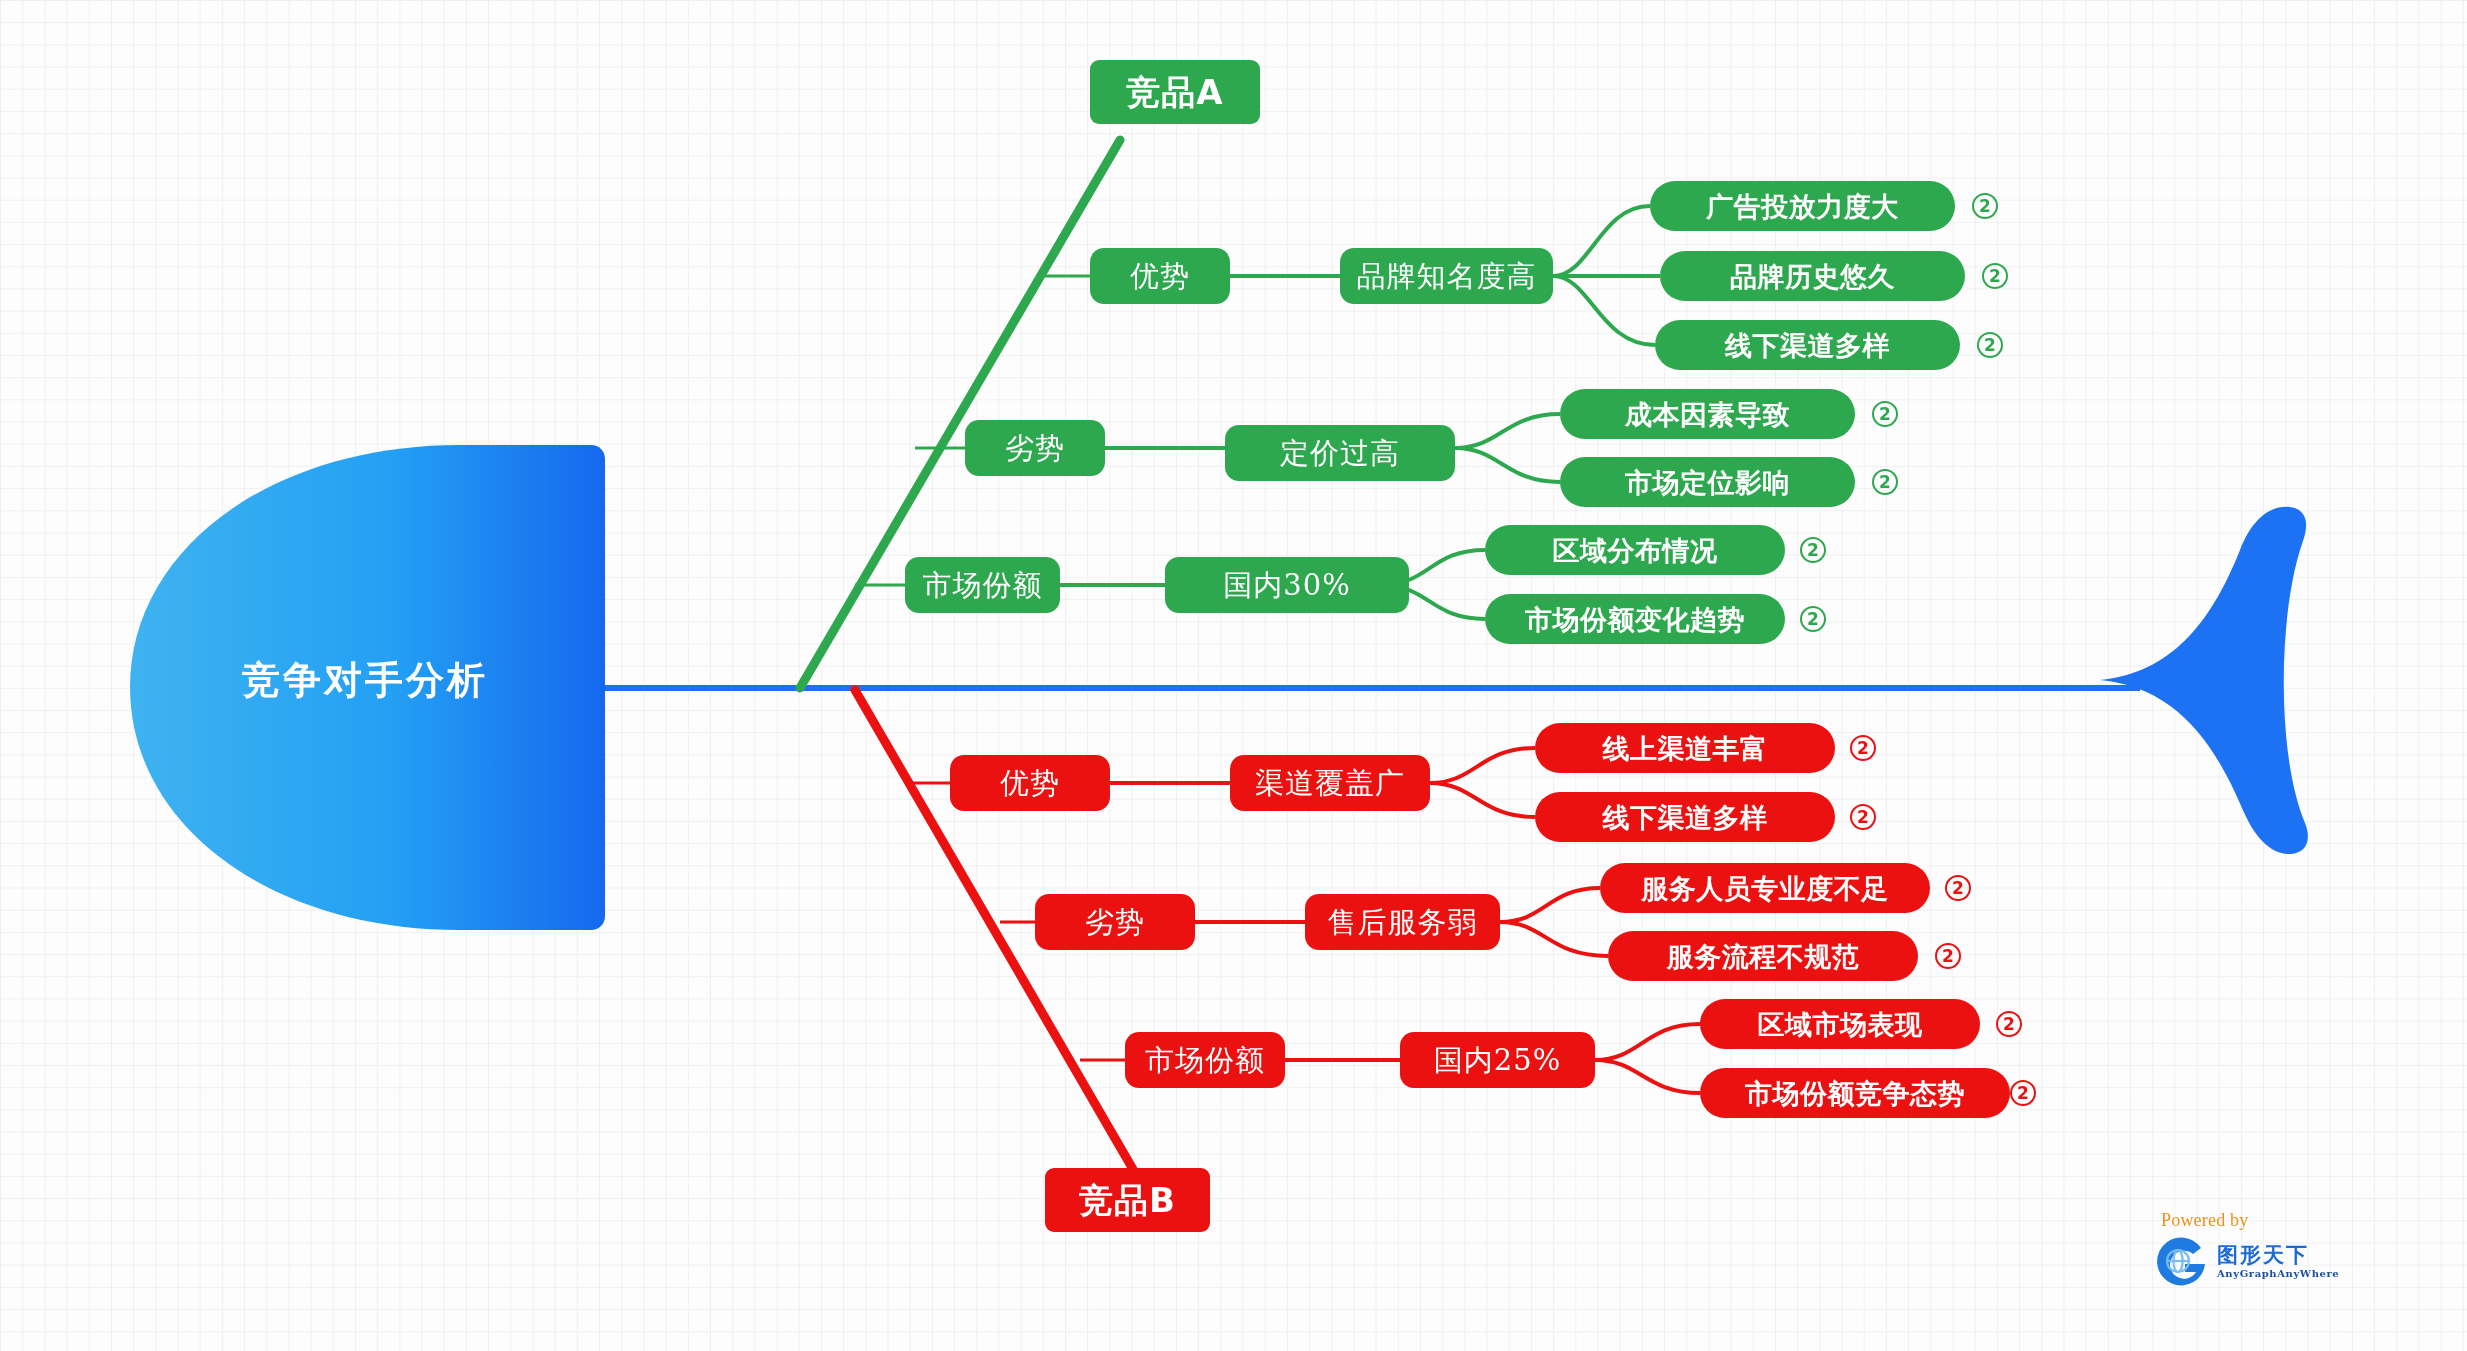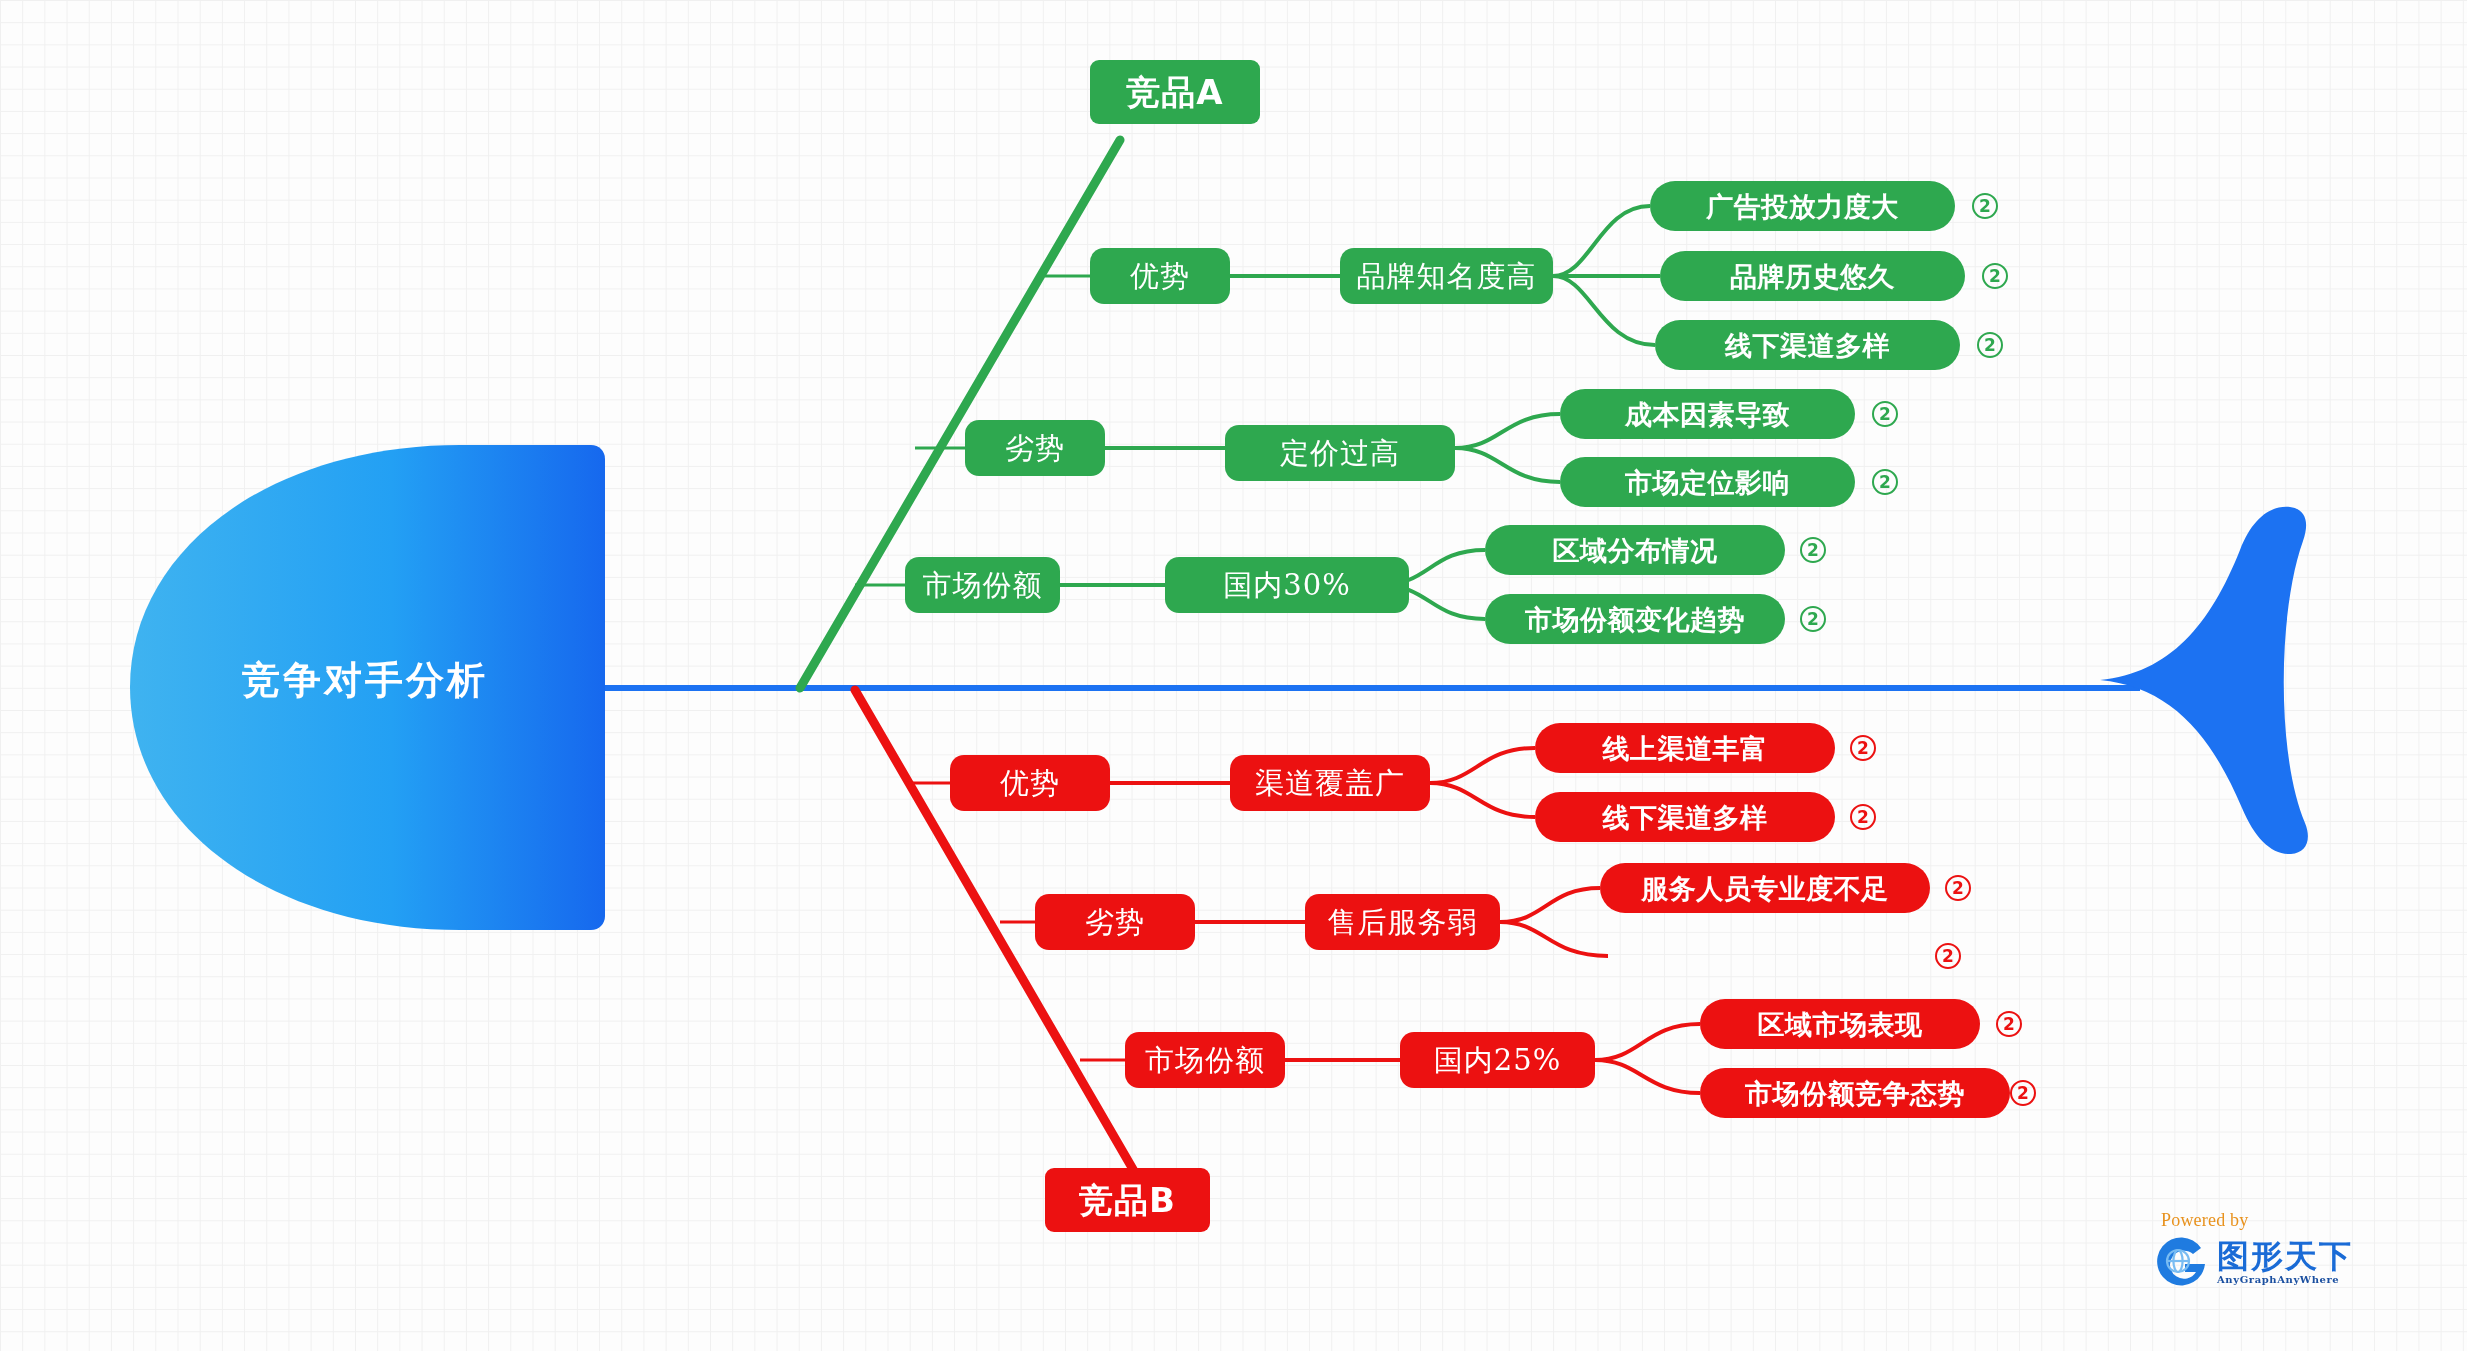--- a/index.html
+++ b/index.html
@@ -137,21 +137,21 @@
     margin-left: 6px;
   }
   #wm-row {
     display: flex;
     align-items: center;
     margin-top: 3px;
   }
   #wm-text { margin-left: 6px; }
   #wm-cn {
     font-family: "DejaVu Sans", "Liberation Sans", sans-serif;
-    font-size: 32px;
+    font-size: 21px;
     font-weight: 700;
     color: #1A6BD6;
     letter-spacing: 2px;
     line-height: 1;
   }
   #wm-en {
     font-family: "DejaVu Serif", "Liberation Serif", serif;
     font-size: 10px;
     font-weight: 700;
     color: #1A4FA0;
@@ -270,20 +270,21 @@
 
   <div class="node leaf red" style="left:1535px; top:792px; width:300px;">线下渠道多样</div>
   <div class="badge red-b" style="left:1850px; top:804px;">2</div>
 
   <div class="node lvl1 red" style="left:1035px; top:894px; width:160px;">劣势</div>
   <div class="node lvl2 red" style="left:1305px; top:894px; width:195px;">售后服务弱</div>
 
   <div class="node leaf red" style="left:1600px; top:863px; width:330px;">服务人员专业度不足</div>
   <div class="badge red-b" style="left:1945px; top:875px;">2</div>
 
+  <div class="node leaf red" style="left:1608px; top:931px; width:310px;">服务流程不规范</div>
   <div class="badge red-b" style="left:1935px; top:943px;">2</div>
 
   <div class="node lvl1 red" style="left:1125px; top:1032px; width:160px;">市场份额</div>
   <div class="node lvl2 red" style="left:1400px; top:1032px; width:195px;">国内25%</div>
 
   <div class="node leaf red" style="left:1700px; top:999px; width:280px;">区域市场表现</div>
   <div class="badge red-b" style="left:1996px; top:1011px;">2</div>
 
   <div class="node leaf red" style="left:1700px; top:1068px; width:310px;">市场份额竞争态势</div>
   <div class="badge red-b" style="left:2010px; top:1080px;">2</div>

